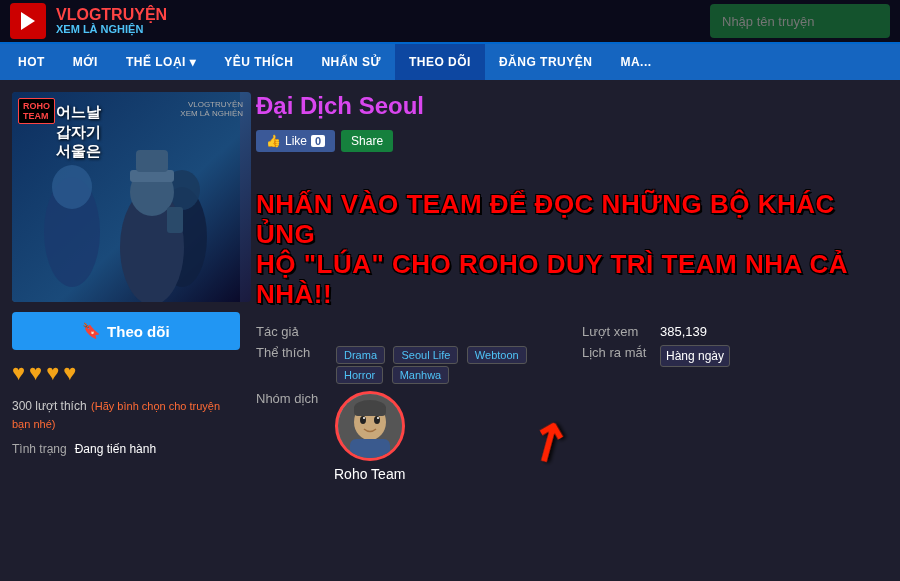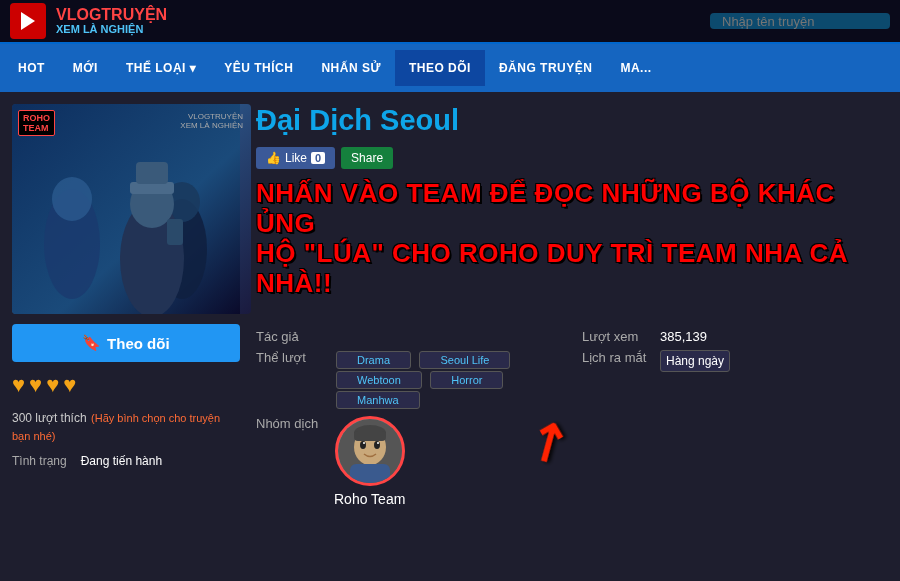--- a/index.html
+++ b/index.html
@@ -43,36 +43,36 @@
       border-radius: 4px;
       display: flex;
       align-items: center;
       justify-content: center;
       margin-right: 6px;
       flex-shrink: 0;
     }
     .logo-icon svg { width: 24px; height: 24px; }
     .header-spacer { flex: 1; }
     .search-input {
-      background: #0c4a6e;
+      background: #14532d;
       border: none;
       border-radius: 4px;
       padding: 5px 12px;
       font-size: 13px;
       color: #999;
       width: 180px;
-      height: 16px;
+      height: 34px;
     }
 
     
     .nav {
       background: #1565c0;
       display: flex;
       align-items: center;
-      height: 48px;
+      height: 36px;
       padding: 0 4px;
     }
     .nav-item {
       color: #fff;
       font-size: 12px;
       font-weight: bold;
       padding: 0 14px;
       height: 36px;
       display: flex;
       align-items: center;
@@ -160,35 +160,35 @@
     }
     .luot-thich-link {
       color: #ff6b35;
       font-size: 11px;
       cursor: pointer;
     }
     .tinh-trang-row {
       font-size: 12px;
       color: #ccc;
       display: flex;
-      gap: 14px;
+      gap: 8px;
     }
     .tinh-trang-label { color: #aaa; }
     .tinh-trang-value { color: #fff; }
 
     
     .right-panel {
       flex: 1;
       display: flex;
       flex-direction: column;
       gap: 10px;
     }
     .manga-name {
-      color: #0ea5e9;
-      font-size: 29px;
+      color: #d946ef;
+      font-size: 24px;
       font-weight: bold;
     }
     .btn-row {
       display: flex;
       gap: 6px;
       align-items: center;
     }
     .like-btn {
       background: #3b5998;
       color: #fff;
@@ -220,28 +220,29 @@
     }
 
     
     .big-promo-text {
       color: #ff0000;
       font-size: 26px;
       font-weight: 900;
       text-shadow: 2px 2px 0 #000, -1px -1px 0 #000, 1px -1px 0 #000, -1px 1px 0 #000;
       line-height: 1.15;
       letter-spacing: 0.5px;
+      margin-top: 28px;
     }
 
     
     .info-table {
       display: grid;
       grid-template-columns: 1fr 1fr;
       gap: 6px 20px;
-      margin-top: 20px;
+      margin-top: 4px;
     }
     .info-row {
       display: flex;
       gap: 8px;
       align-items: flex-start;
     }
     .info-label {
       color: #aaa;
       font-size: 13px;
       white-space: nowrap;
@@ -250,21 +251,21 @@
     .info-value {
       color: #fff;
       font-size: 13px;
     }
     .tag {
       display: inline-block;
       background: #2a2a4a;
       border: 1px solid #555;
       color: #4fc3f7;
       font-size: 11px;
-      padding: 2px 20px;
+      padding: 2px 7px;
       border-radius: 3px;
       margin: 1px 2px;
       cursor: pointer;
     }
 
     .nhom-dich-area {
       display: flex;
       flex-direction: column;
       align-items: center;
       gap: 4px;
@@ -358,20 +359,25 @@
         <ellipse cx="140" cy="155" rx="32" ry="58" fill="#223355"></ellipse>
         <ellipse cx="140" cy="100" rx="22" ry="24" fill="#3a5a7a"></ellipse>
         <rect x="118" y="78" width="44" height="12" rx="3" fill="#4a6a8a"></rect>
         <rect x="124" y="58" width="32" height="22" rx="4" fill="#3a5a7a"></rect>
 
         <rect x="155" y="115" width="16" height="26" rx="3" fill="#2a4a6a"></rect>
       </svg>
 
       <div class="roho-badge">ROHO<br>TEAM</div>
 
+      <div style="position:absolute;top:10px;left:44px;color:#fff;font-size:15px;font-weight:900;line-height:1.3;text-shadow:1px 1px 3px #000;z-index:5;">
+        <div>어느날</div>
+        <div>갑자기</div>
+        <div>서울은</div>
+      </div>
 
       <div class="vlogtruyenBadge">VLOGTRUYỆN<br>XEM LÀ NGHIỆN</div>
     </div>
 
     <button class="theo-doi-btn">
       <span>🔖</span>
       <span>Theo dõi</span>
     </button>
 
     <div class="hearts-row">
@@ -416,21 +422,21 @@
         <span class="info-label">Tác giả</span>
         <span class="info-value"></span>
       </div>
 
       <div class="info-row">
         <span class="info-label">Lượt xem</span>
         <span class="info-value">385,139</span>
       </div>
 
       <div class="info-row" style="align-items:flex-start;">
-        <span class="info-label">Thể lượt</span>
+        <span class="info-label">Thể thích</span>
         <div>
           <span class="tag">Drama</span>
           <span class="tag">Seoul Life</span>
           <span class="tag">Webtoon</span>
           <span class="tag">Horror</span>
           <span class="tag">Manhwa</span>
         </div>
       </div>
 
       <div class="info-row">

